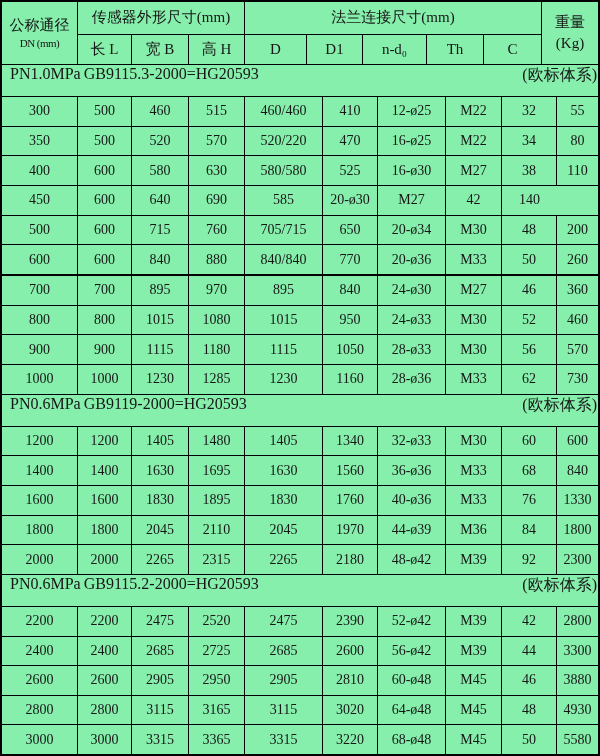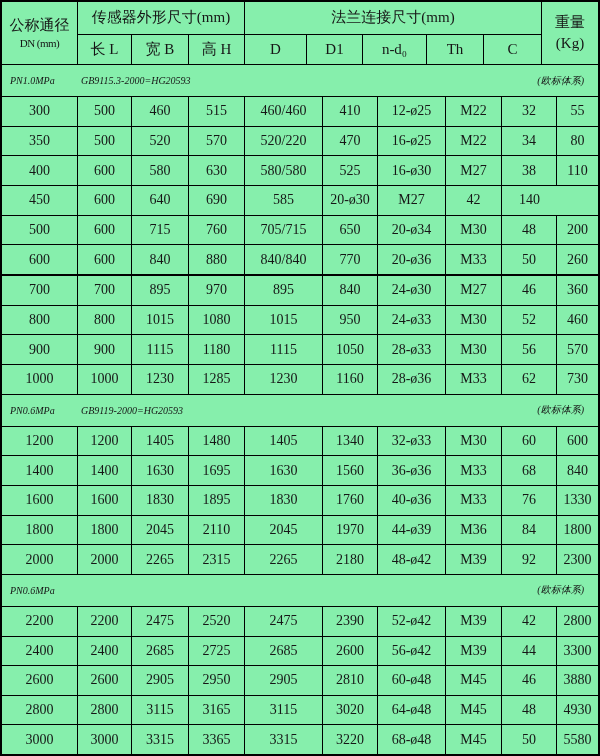--- a/index.html
+++ b/index.html
@@ -35,28 +35,27 @@
   .sub-h{grid-column:4;grid-row:2;}
   .sub-d{grid-column:5;grid-row:2;}
   .sub-d1{grid-column:6;grid-row:2;}
   .sub-nd0{grid-column:7;grid-row:2;}
   .sub-th{grid-column:8;grid-row:2;}
   .sub-c{grid-column:9;grid-row:2;}
   
   .tbody{flex:1 1 auto;display:flex;flex-direction:column;min-height:0;}
   .section-row{
     flex:0 0 32px;height:32px;box-sizing:border-box;
-    display:flex;align-items:center;
+    display:flex;align-items:flex-start;
     border-bottom:1px solid #000;
-    font-size:10px;
-    font-style:italic;
+    font-size:16px;
   }
   .section-row .pressure{flex:0 0 76px;padding-left:8px;box-sizing:border-box;}
   .section-row .standard{margin-left:3px;}
-  .section-row .note{margin-left:auto;padding-right:14px;}
+  .section-row .note{margin-left:auto;padding-right:1px;}
   .data-row{
     flex:1 1 0;box-sizing:border-box;
     display:grid;
     grid-template-columns:76px 54px 57px 56px 78px 55px 68px 56px 55px 1fr;
     border-bottom:1px solid #000;
   }
   .data-row.thick-after{border-bottom-width:2px;}
   .tbody > :last-child{border-bottom:none;}
   .cell{
     display:flex;align-items:center;justify-content:center;
@@ -280,20 +279,21 @@
         <div class="cell">2315</div>
         <div class="cell">2265</div>
         <div class="cell">2180</div>
         <div class="cell">48-ø42</div>
         <div class="cell">M39</div>
         <div class="cell">92</div>
         <div class="cell">2300</div>
       </div>
       <div class="section-row">
         <span class="pressure">PN0.6MPa</span>
+        <span class="standard">GB9115.2-2000=HG20593</span>
         <span class="note">(欧标体系)</span>
       </div>
       <div class="data-row">
         <div class="cell">2200</div>
         <div class="cell">2200</div>
         <div class="cell">2475</div>
         <div class="cell">2520</div>
         <div class="cell">2475</div>
         <div class="cell">2390</div>
         <div class="cell">52-ø42</div>

